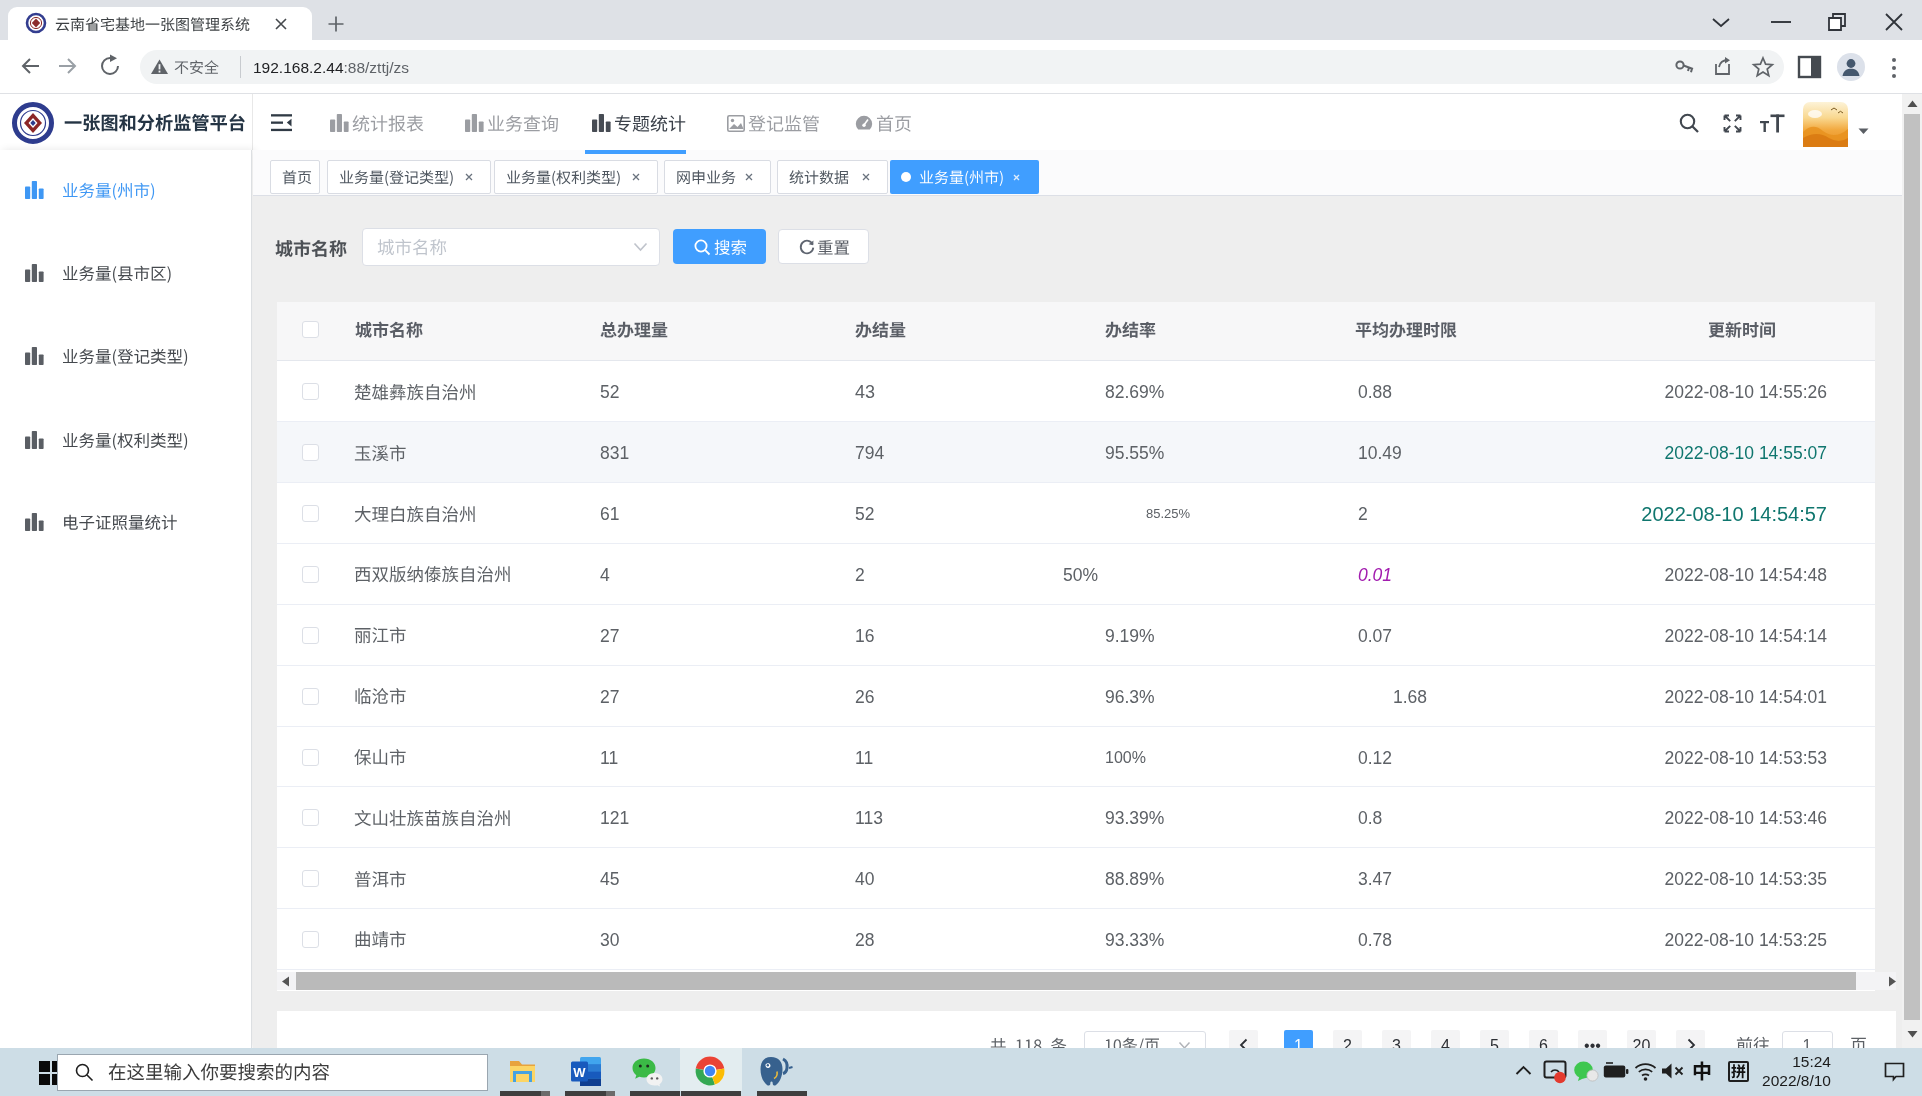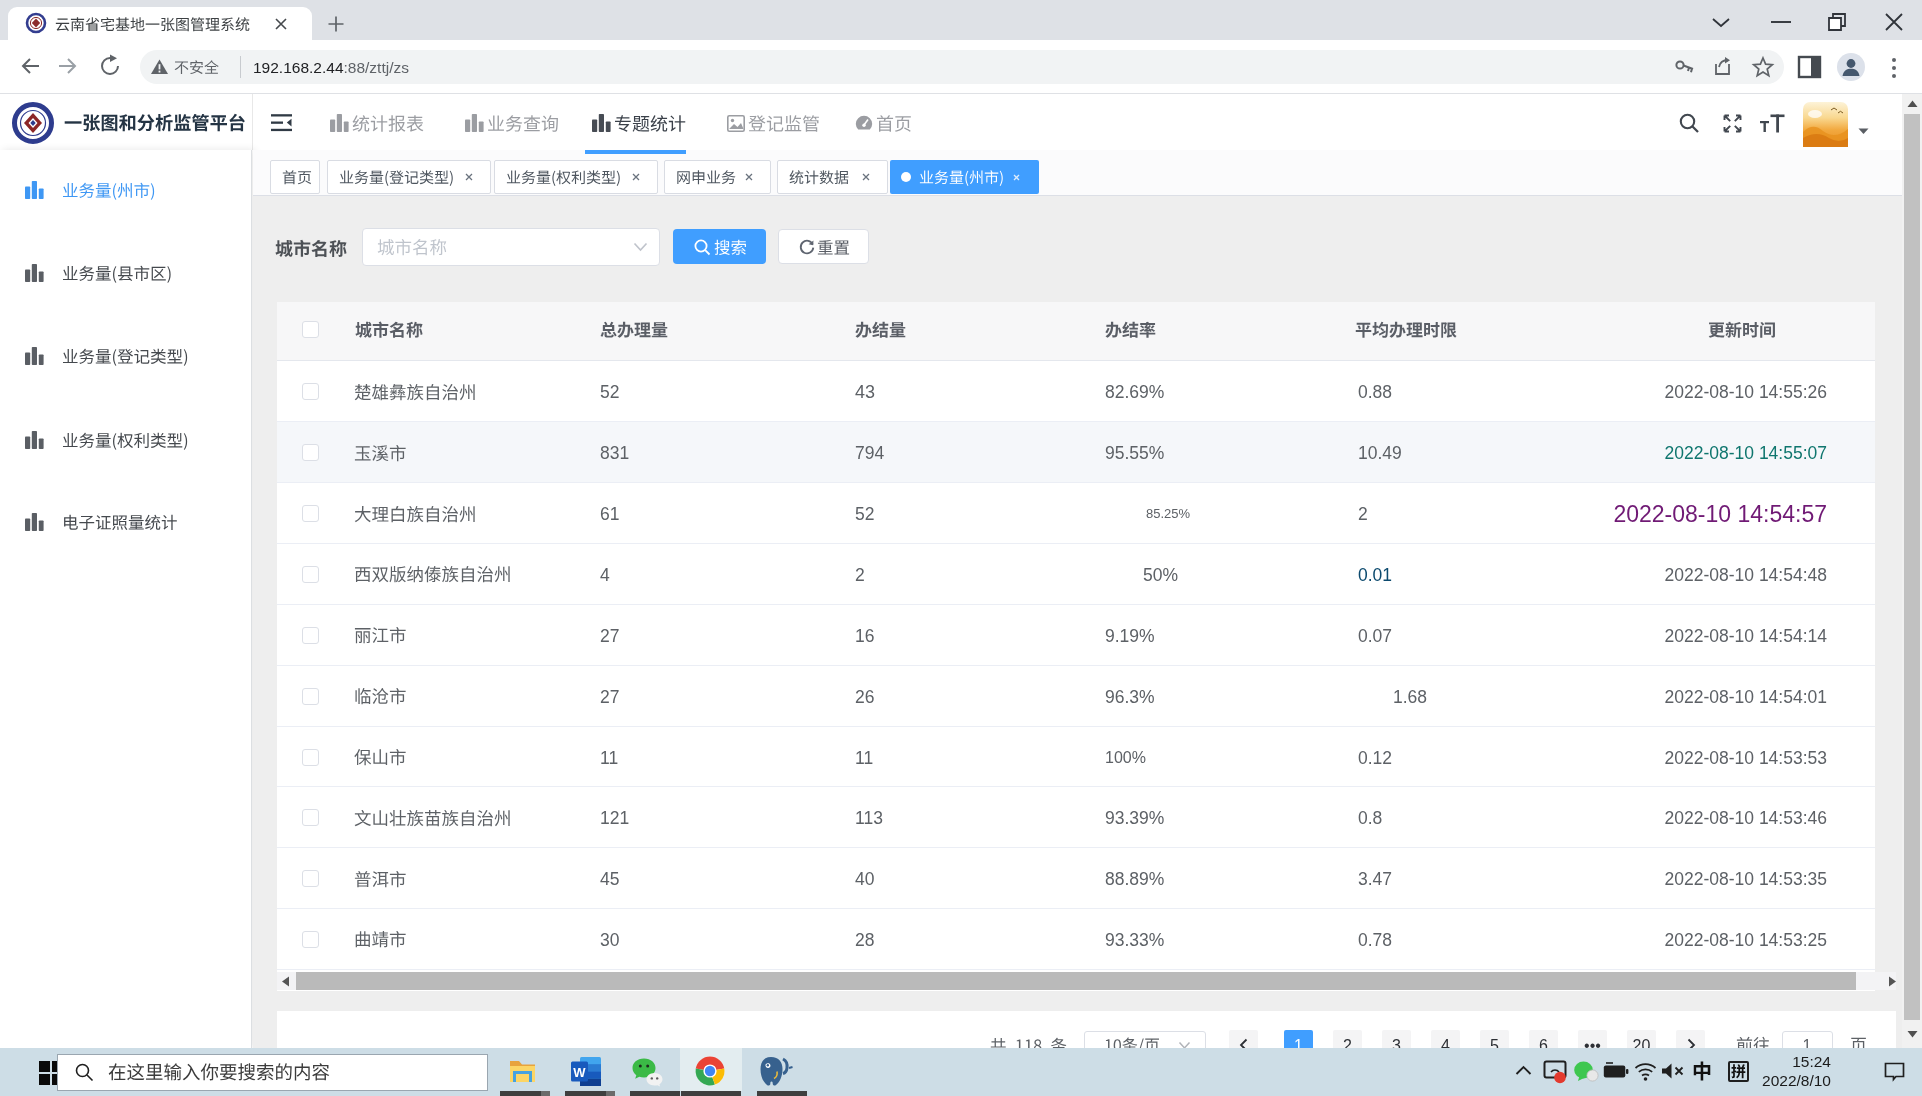--- a/index.html
+++ b/index.html
@@ -554,40 +554,40 @@
       <use href="#g85" x="3000"></use>
       <use href="#g86" x="4000"></use>
       <use href="#g87" x="5000"></use>
       <use href="#g42" x="6000"></use>
     </g>
   </svg>
 <div class="a" style="left:600.0px;top:501.1px;font-size:17.5px;color:#5d6166;font-weight:400;font-family:'Liberation Sans',sans-serif;line-height:26.2px;white-space:pre;width:max-content;">61</div>
 <div class="a" style="left:855.0px;top:501.1px;font-size:17.5px;color:#5d6166;font-weight:400;font-family:'Liberation Sans',sans-serif;line-height:26.2px;white-space:pre;width:max-content;">52</div>
 <div class="a" style="left:1146px;top:501.1px;font-size:13px;color:#5d6166;font-weight:400;font-family:'Liberation Sans',sans-serif;line-height:26.2px;white-space:pre;width:max-content;">85.25%</div>
 <div class="a" style="left:1358.0px;top:501.1px;font-size:17.5px;color:#5d6166;font-weight:400;font-family:'Liberation Sans',sans-serif;line-height:26.2px;white-space:pre;width:max-content;">2</div>
-<div class="a" style="left:1827.0px;top:501.1px;font-size:23px;color:#701a75;font-weight:400;font-family:'Liberation Sans',sans-serif;line-height:26.2px;white-space:pre;width:max-content;transform:translateX(-100%);">2022-08-10 14:54:57</div>
+<div class="a" style="left:1827.0px;top:501.1px;font-size:20px;color:#0f766e;font-weight:400;font-family:'Liberation Sans',sans-serif;line-height:26.2px;white-space:pre;width:max-content;transform:translateX(-100%);">2022-08-10 14:54:57</div>
 <div class="a" style="left:277px;top:603.9px;width:1598px;height:1px;background:#ebeef5"></div>
 <div class="a" style="left:302px;top:565.95px;width:17px;height:17px;background:#fff;border:1px solid #dcdfe6;border-radius:3px"></div>
 <svg class="t" style="left:354.0px;top:561.3px" width="160" height="27">
     <g fill="#5d6166" transform="translate(0,19.77) scale(0.017500,-0.017500)">
       <use href="#g92" x="0"></use>
       <use href="#g93" x="1000"></use>
       <use href="#g94" x="2000"></use>
       <use href="#g95" x="3000"></use>
       <use href="#g96" x="4000"></use>
       <use href="#g85" x="5000"></use>
       <use href="#g86" x="6000"></use>
       <use href="#g87" x="7000"></use>
       <use href="#g42" x="8000"></use>
     </g>
   </svg>
 <div class="a" style="left:600.0px;top:561.9px;font-size:17.5px;color:#5d6166;font-weight:400;font-family:'Liberation Sans',sans-serif;line-height:26.2px;white-space:pre;width:max-content;">4</div>
 <div class="a" style="left:855.0px;top:561.9px;font-size:17.5px;color:#5d6166;font-weight:400;font-family:'Liberation Sans',sans-serif;line-height:26.2px;white-space:pre;width:max-content;">2</div>
-<div class="a" style="left:1143px;top:561.9px;font-size:17.5px;color:#5d6166;font-weight:400;font-family:'Liberation Sans',sans-serif;line-height:26.2px;white-space:pre;width:max-content;">50%</div>
-<div class="a" style="left:1358.0px;top:561.9px;font-size:17.5px;color:#0c4a6e;font-weight:400;font-family:'Liberation Sans',sans-serif;line-height:26.2px;white-space:pre;width:max-content;">0.01</div>
+<div class="a" style="left:1063px;top:561.9px;font-size:17.5px;color:#5d6166;font-weight:400;font-family:'Liberation Sans',sans-serif;line-height:26.2px;white-space:pre;width:max-content;">50%</div>
+<div class="a" style="left:1358.0px;top:561.9px;font-size:17.5px;color:#a21caf;font-weight:400;font-family:'Liberation Sans',sans-serif;line-height:26.2px;white-space:pre;width:max-content;font-style:italic;">0.01</div>
 <div class="a" style="left:1827.0px;top:561.9px;font-size:17.5px;color:#5d6166;font-weight:400;font-family:'Liberation Sans',sans-serif;line-height:26.2px;white-space:pre;width:max-content;transform:translateX(-100%);">2022-08-10 14:54:48</div>
 <div class="a" style="left:277px;top:664.75px;width:1598px;height:1px;background:#ebeef5"></div>
 <div class="a" style="left:302px;top:626.8px;width:17px;height:17px;background:#fff;border:1px solid #dcdfe6;border-radius:3px"></div>
 <svg class="t" style="left:354.0px;top:622.2px" width="55" height="27">
     <g fill="#5d6166" transform="translate(0,19.77) scale(0.017500,-0.017500)">
       <use href="#g97" x="0"></use>
       <use href="#g98" x="1000"></use>
       <use href="#g43" x="2000"></use>
     </g>
   </svg>

